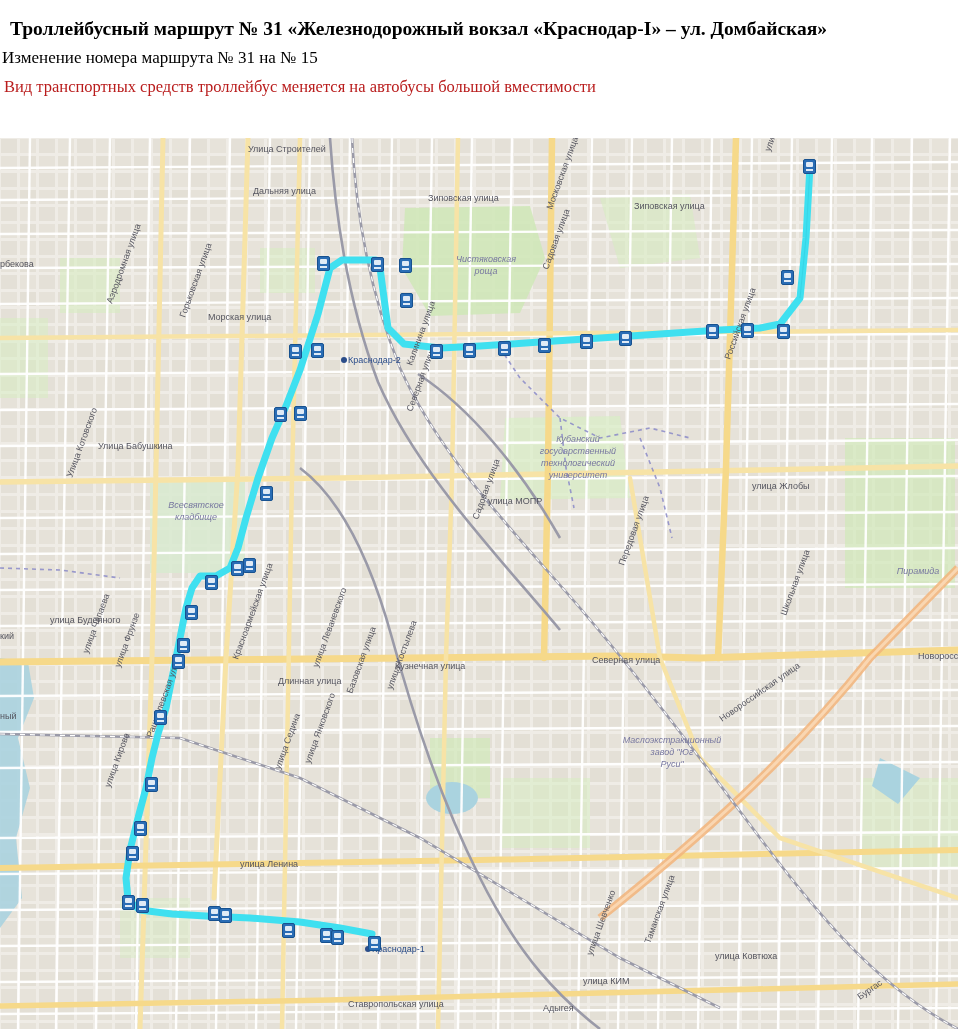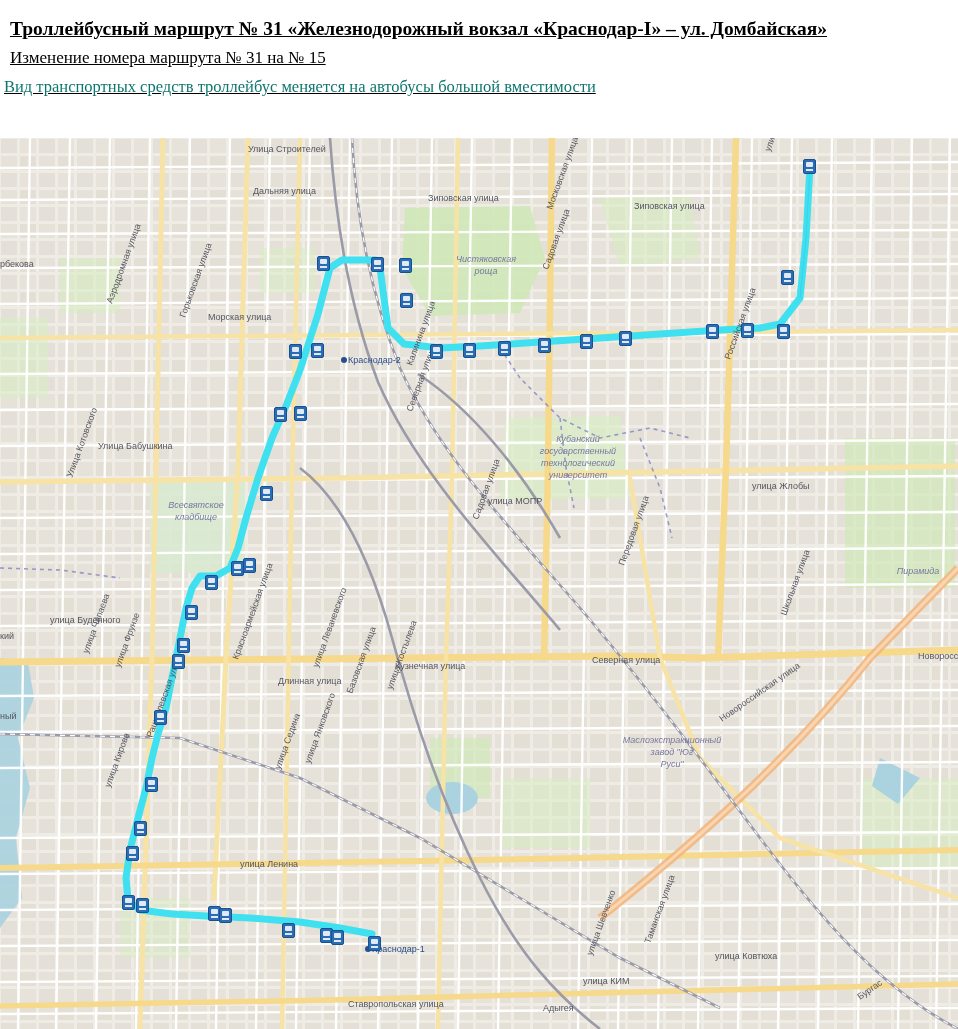--- a/index.html
+++ b/index.html
@@ -22,43 +22,42 @@
   }
 
   
   .header {
     position: absolute;
     left: 0;
     top: 0;
     width: 958px;
     z-index: 40;
     padding: 0;
-    text-decoration: underline;
   }
   .title {
     font-family: "Liberation Serif", serif;
     font-size: 19.5px;
     font-weight: bold;
     color: #000000;
     line-height: 1.15;
     padding: 18px 6px 0 10px;
     white-space: nowrap;
   }
   .subtitle {
     font-family: "Liberation Serif", serif;
     font-size: 17px;
     color: #000000;
     line-height: 1.15;
-    padding: 8px 6px 0 10px;
+    padding: 8px 6px 0 2px;
     white-space: nowrap;
   }
   .note {
     font-family: "Liberation Serif", serif;
     font-size: 16.5px;
-    color: #0f766e;
+    color: #b91c1c;
     line-height: 1.25;
     padding: 9px 6px 0 4px;
     max-width: 712px;
   }
   .note-line {
     display: block;
     background: #ffffff;
     width: max-content;
     padding-right: 4px;
   }

